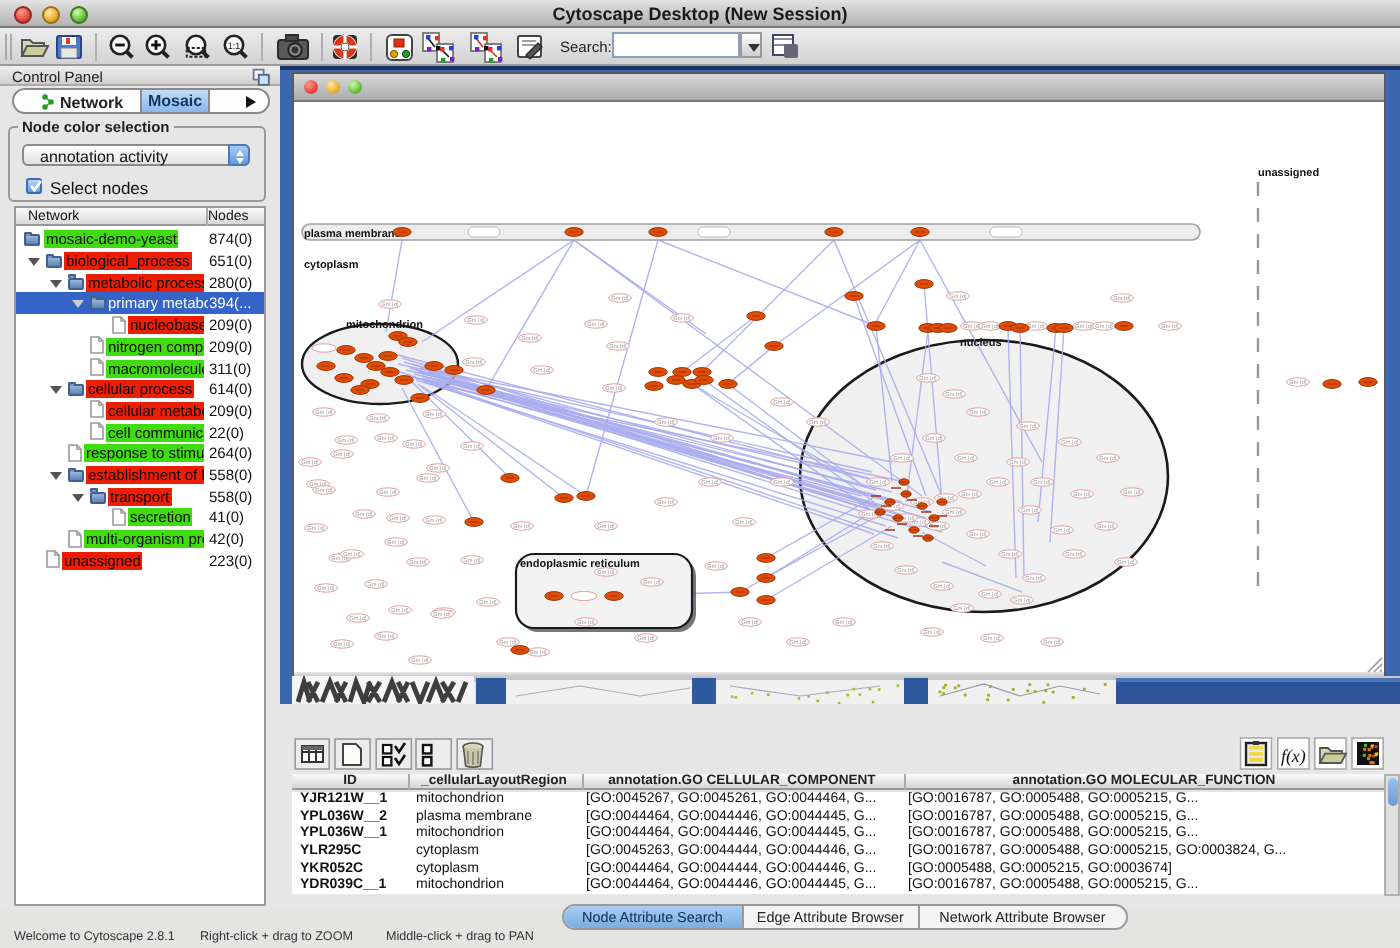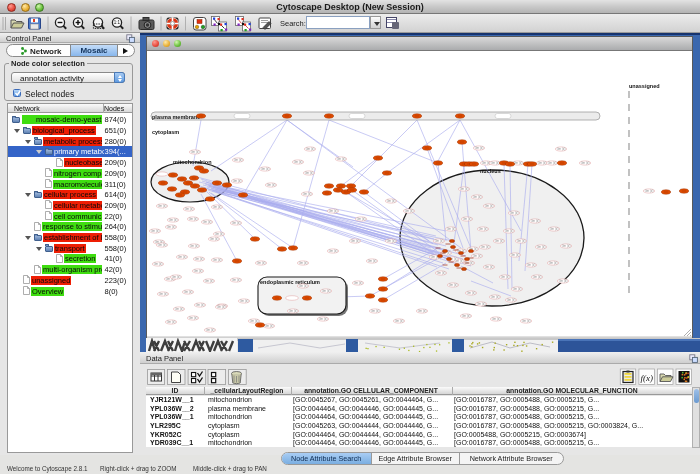--- a/index.html
+++ b/index.html
@@ -106,21 +106,21 @@
   </div>
 
   <div class="abs" style="left:6px;top:11px;width:129px;height:12.5px;background:#fdfdfd;border:1px solid #8a8a8a;border-radius:6.5px;overflow:hidden">
     <svg width="6" height="8" viewBox="0 0 6 8" style="position:absolute;left:14px;top:2px">
           <circle cx="1.5" cy="1.5" r="1.4" fill="#2a9a2a"></circle>
           <circle cx="4.5" cy="4" r="1.4" fill="#2a9a2a"></circle>
           <circle cx="1.5" cy="6.5" r="1.4" fill="#2a9a2a"></circle>
           <path d="M1.5 1.5 L4.5 4 L1.5 6.5" stroke="#2a9a2a" stroke-width="0.7" fill="none"></path>
         </svg>
     <div class="abs" style="left:23px;top:1.5px;font-size:8px;font-weight:bold;color:#222">Network</div>
-    <div class="abs" style="left:63px;top:0;width:48px;height:12.5px;background:linear-gradient(#c4dcf8,#7db0ea);border-left:1px solid #8a8a8a;border-right:1px solid #8a8a8a;text-align:center;font-size:8px;font-weight:bold;color:#14355e;line-height:12px">Mosaic</div>
+    <div class="abs" style="left:63px;top:0;width:35px;height:12.5px;background:linear-gradient(#c4dcf8,#7db0ea);border-left:1px solid #8a8a8a;border-right:1px solid #8a8a8a;text-align:center;font-size:8px;font-weight:bold;color:#14355e;line-height:12px">Mosaic</div>
     <div class="abs" style="left:116px;top:3px;width:0;height:0;border-top:3.5px solid transparent;border-bottom:3.5px solid transparent;border-left:5px solid #111"></div>
   </div>
 
   <div class="abs" style="left:4px;top:30px;width:129px;height:38px;border:1px solid #999;border-radius:3px"></div>
   <div class="abs" style="left:9px;top:26px;font-size:7.5px;font-weight:bold;color:#222;background:#e6e6e6;padding:0 2px">Node color selection</div>
 
   <div class="abs" style="left:11px;top:39px;width:114px;height:11px;background:linear-gradient(#ffffff,#e2e2e2);border:1px solid #8a8a8a;border-radius:3px">
     <div class="abs" style="left:8px;top:1px;font-size:8px;color:#111">annotation activity</div>
     <div class="abs" style="right:-1px;top:-1px;width:11px;height:11px;background:linear-gradient(#a8ccf4,#5f9ae0);border:1px solid #4a7ab8;border-radius:0 3px 3px 0">
       <div class="abs" style="left:2.5px;top:1.5px;width:0;height:0;border-left:2.5px solid transparent;border-right:2.5px solid transparent;border-bottom:3px solid #fff"></div>
@@ -138,21 +138,21 @@
   <div class="abs" style="left:7px;top:70px;width:126px;height:350px;background:#fff;border:1px solid #999;overflow:hidden">
     <div class="abs" style="left:0;top:0;width:126px;height:9px;background:linear-gradient(#fafafa,#d8d8d8);border-bottom:1px solid #999">
       <div class="abs" style="left:6px;top:0.5px;font-size:7px;color:#111">Network</div>
       <div class="abs" style="left:96px;top:0.5px;font-size:7px;color:#111">Nodes</div>
       <div class="abs" style="left:94.5px;top:0;width:1px;height:9px;background:#aaa"></div>
     </div>
     <div class="abs" style="left:0;top:0;width:126px;height:350px" id="treebox">
 <div style="position:absolute;left:0;top:10.3px;width:126px;height:10.7px;">
 <div style="position:absolute;left:4px;top:3px;width:8px;height:6px;background:linear-gradient(#9ab4d8,#5f82b4);border:1px solid #40608e;border-radius:1px"></div>
             <div style="position:absolute;left:4px;top:1.5px;width:4px;height:2px;background:#7795c2;border:1px solid #40608e;border-bottom:none;border-radius:1px 1px 0 0"></div>
-<div style="position:absolute;left:14px;top:1px;font-size:7.5px;line-height:9px;color:#0a0a0a;background:#3fdd10;padding:0 14px;white-space:nowrap;max-width:80px;overflow:hidden">mosaic-demo-yeast</div>
+<div style="position:absolute;left:14px;top:1px;font-size:7.5px;line-height:9px;color:#0a0a0a;background:#3fdd10;padding:0 1px;white-space:nowrap;max-width:80px;overflow:hidden">mosaic-demo-yeast</div>
 <div style="position:absolute;left:96.5px;top:1px;font-size:7.5px;line-height:9px;color:#111">874(0)</div>
 </div>
 <div style="position:absolute;left:0;top:21.0px;width:126px;height:10.7px;">
 <div style="position:absolute;left:6px;top:4px;width:0;height:0;border-left:3.5px solid transparent;border-right:3.5px solid transparent;border-top:4.5px solid #555"></div>
 <div style="position:absolute;left:15px;top:3px;width:8px;height:6px;background:linear-gradient(#9ab4d8,#5f82b4);border:1px solid #40608e;border-radius:1px"></div>
             <div style="position:absolute;left:15px;top:1.5px;width:4px;height:2px;background:#7795c2;border:1px solid #40608e;border-bottom:none;border-radius:1px 1px 0 0"></div>
 <div style="position:absolute;left:24px;top:1px;font-size:7.5px;line-height:9px;color:#0a0a0a;background:#ee1e04;padding:0 1px;white-space:nowrap;max-width:70px;overflow:hidden">biological_process</div>
 <div style="position:absolute;left:96.5px;top:1px;font-size:7.5px;line-height:9px;color:#111">651(0)</div>
 </div>
 <div style="position:absolute;left:0;top:31.7px;width:126px;height:10.7px;">
@@ -254,28 +254,20 @@
 <div style="position:absolute;left:34px;top:1px;font-size:7.5px;line-height:9px;color:#0a0a0a;background:#3fdd10;padding:0 1px;white-space:nowrap;max-width:60px;overflow:hidden">multi-organism pro</div>
 <div style="position:absolute;left:96.5px;top:1px;font-size:7.5px;line-height:9px;color:#111">42(0)</div>
 </div>
 <div style="position:absolute;left:0;top:170.8px;width:126px;height:10.7px;">
 <svg width="7" height="9" viewBox="0 0 7 9" style="position:absolute;left:15px;top:0.5px">
               <path d="M0.5 0.5 L4.5 0.5 L6.5 2.5 L6.5 8.5 L0.5 8.5 Z" fill="#fff" stroke="#999" stroke-width="0.8"></path>
               <path d="M4.5 0.5 L4.5 2.5 L6.5 2.5" fill="none" stroke="#999" stroke-width="0.8"></path>
             </svg>
 <div style="position:absolute;left:23px;top:1px;font-size:7.5px;line-height:9px;color:#0a0a0a;background:#ee1e04;padding:0 1px;white-space:nowrap;max-width:71px;overflow:hidden">unassigned</div>
 <div style="position:absolute;left:96.5px;top:1px;font-size:7.5px;line-height:9px;color:#111">223(0)</div>
-</div>
-<div style="position:absolute;left:0;top:181.5px;width:126px;height:10.7px;">
-<svg width="7" height="9" viewBox="0 0 7 9" style="position:absolute;left:15px;top:0.5px">
-              <path d="M0.5 0.5 L4.5 0.5 L6.5 2.5 L6.5 8.5 L0.5 8.5 Z" fill="#fff" stroke="#999" stroke-width="0.8"></path>
-              <path d="M4.5 0.5 L4.5 2.5 L6.5 2.5" fill="none" stroke="#999" stroke-width="0.8"></path>
-            </svg>
-<div style="position:absolute;left:23px;top:1px;font-size:7.5px;line-height:9px;color:#0a0a0a;background:#3fdd10;padding:0 1px;white-space:nowrap;max-width:71px;overflow:hidden">Overview</div>
-<div style="position:absolute;left:96.5px;top:1px;font-size:7.5px;line-height:9px;color:#111">8(0)</div>
 </div>
     </div>
   </div>
 </div>
 
 <div class="abs" style="left:140px;top:33px;width:560px;height:319px;background:#3a67ae">
   <div class="abs" style="left:0;top:0;width:560px;height:2px;background:#16336e"></div>
 
   <div class="abs" style="left:6px;top:3px;width:547px;height:302px;border:1px solid #5a5a5a;background:#fff">
     <div class="abs" style="left:0;top:0;width:545px;height:13.5px;background:linear-gradient(#d9d9d9,#aaabad);border-bottom:1px solid #777">
@@ -790,27 +782,20 @@
 <rect x="227.3" y="10.0" width="1.3" height="1.3" fill="#ab2"></rect>
 <rect x="278.9" y="12.9" width="1.3" height="1.3" fill="#ab2"></rect>
 <rect x="294.3" y="5.8" width="1.3" height="1.3" fill="#ab2"></rect>
 <rect x="418" y="1" width="142" height="13" fill="#2d5499"></rect>
 <rect x="418" y="1" width="142" height="2" fill="#4a74b8"></rect>
 </svg>
   </div>
 </div>
 
 <div class="abs" style="left:140px;top:352px;width:560px;height:103px;background:#e6e6e6">
-  <div class="abs" style="left:0;top:0;width:560px;height:11.5px;background:linear-gradient(#f0f0f0,#cfcfcf);border-bottom:1px solid #aaa">
-    <div class="abs" style="left:6px;top:1.5px;font-size:7.5px;color:#222">Data Panel</div>
-    <svg width="9" height="9" viewBox="0 0 9 9" style="position:absolute;left:549px;top:1.5px">
-          <rect x="0.8" y="0.8" width="5" height="5" fill="#eef" stroke="#778" stroke-width="0.9"></rect>
-          <rect x="3.4" y="3.4" width="5" height="5" fill="#cdf" stroke="#567" stroke-width="0.9"></rect>
-        </svg>
-  </div>
   <div class="abs" style="left:0;top:12px;width:560px;height:22px">
 <svg width="560" height="22" viewBox="0 0 560 22" style="position:absolute;left:0;top:0">
 <rect x="7.6" y="5.5" width="17" height="15" fill="#ececec" stroke="#999" stroke-width="0.8"></rect>
 <rect x="27.5" y="5.5" width="17.5" height="15" fill="#ececec" stroke="#999" stroke-width="0.8"></rect>
 <rect x="48.1" y="5.5" width="17.6" height="15" fill="#ececec" stroke="#999" stroke-width="0.8"></rect>
 <rect x="68" y="5.5" width="17.6" height="15" fill="#ececec" stroke="#999" stroke-width="0.8"></rect>
 <rect x="88.6" y="5.5" width="17.6" height="15" fill="#ececec" stroke="#999" stroke-width="0.8"></rect>
 <rect x="11" y="9" width="10.5" height="8" fill="#fff" stroke="#333" stroke-width="1"></rect>
 <path d="M11 12 H21.5 M14.5 9 V17 M18 9 V17" stroke="#333" stroke-width="1" fill="none"></path>
 <rect x="11" y="9" width="10.5" height="2" fill="#666"></rect>

